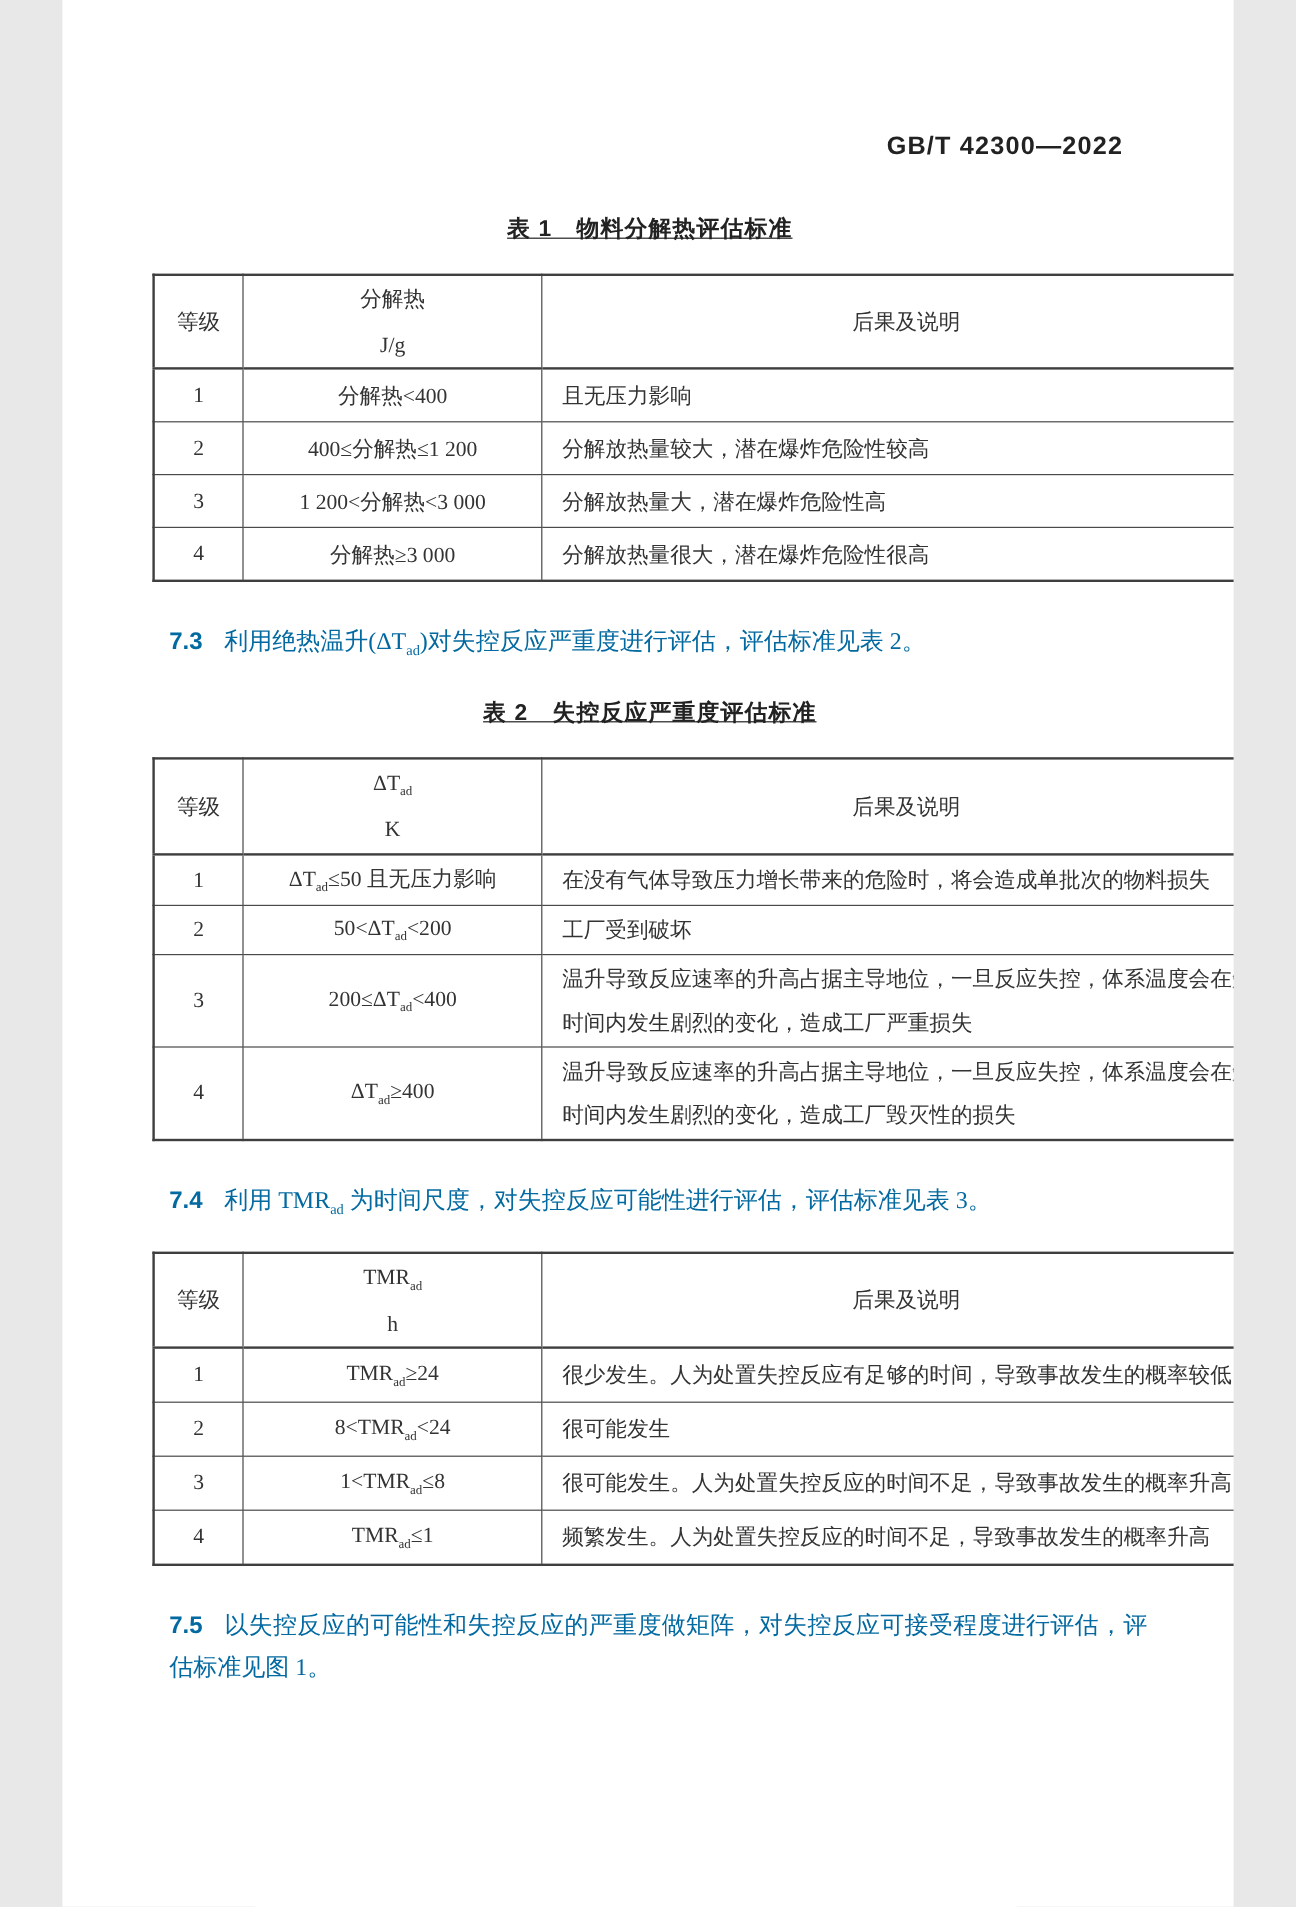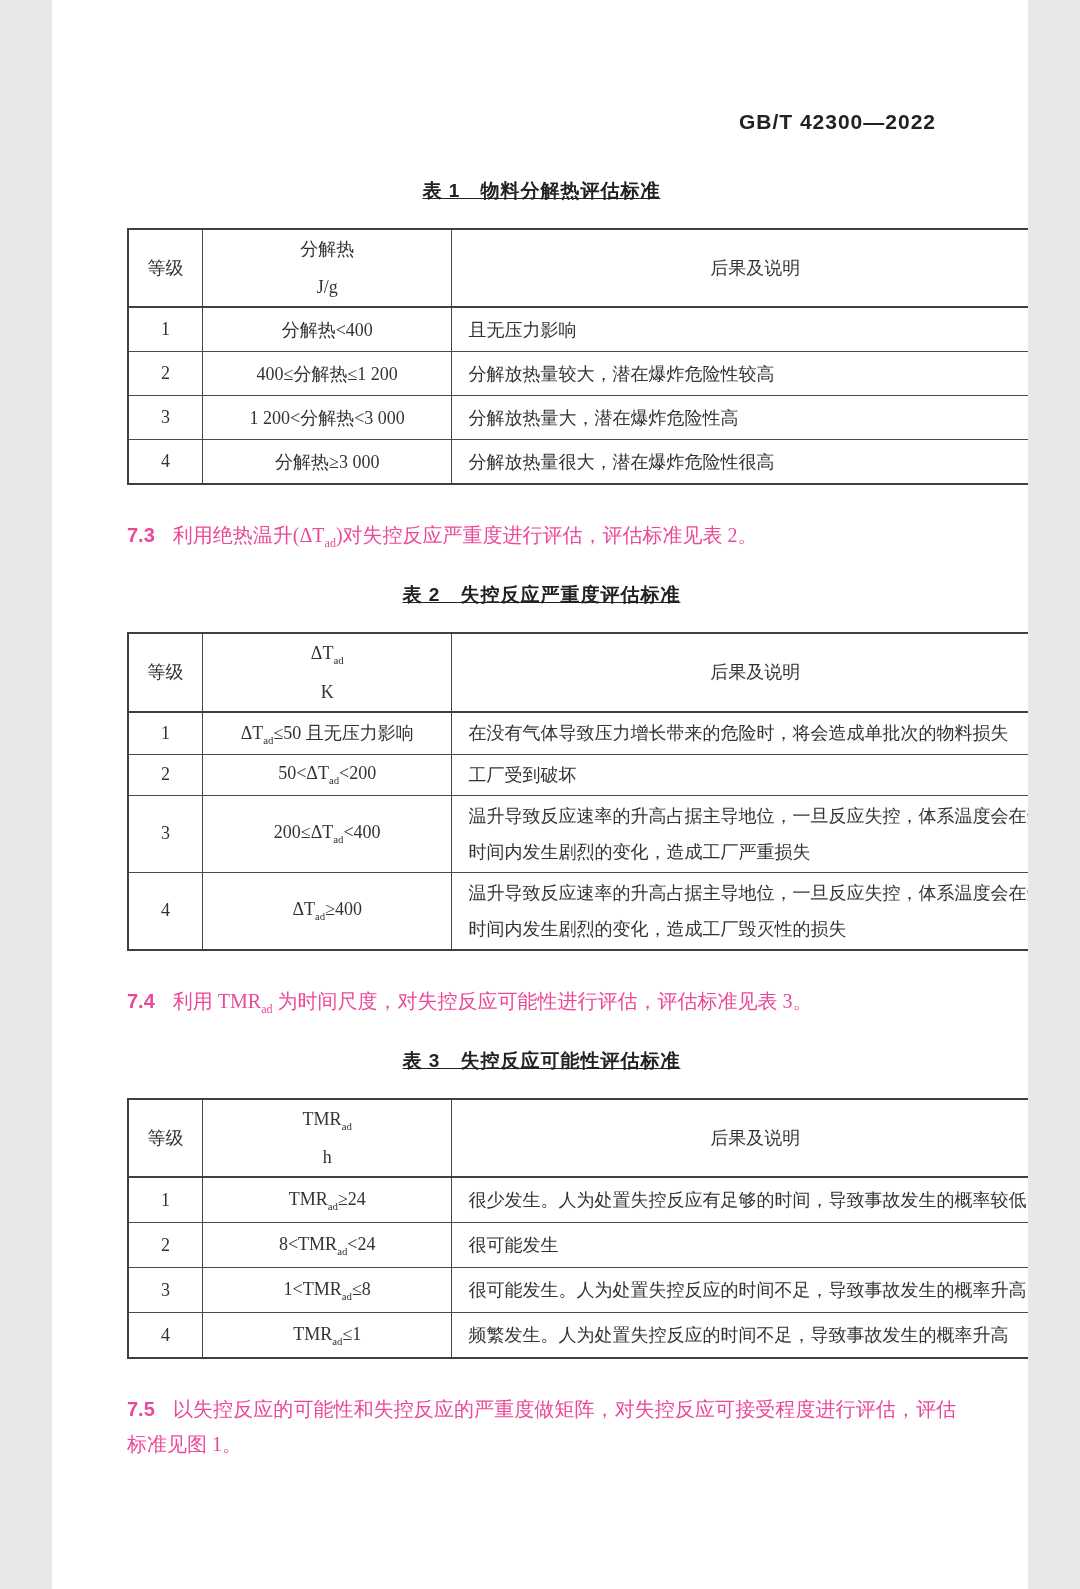--- a/index.html
+++ b/index.html
@@ -70,24 +70,24 @@
   table.t2 thead th { height:66px;border-radius:32px; }
   table.t2 tbody tr:nth-child(1) td { height:37px; }
   table.t2 tbody tr:nth-child(2) td { height:33px; }
   table.t2 tbody tr:nth-child(3) td { height:72px; }
   table.t2 tbody tr:nth-child(4) td { height:72px; }
 
   table.t3 thead th { height:68px; }
   table.t3 tbody td { height:40px; }
 
   .clause {
-    margin:33px 0 0 0;
+    margin:33px 0 0 14px;
     font-size:20px;
     line-height:1.75;
-    color:#ec4899;
+    color:#0369a1;
     text-align:justify;
   }
   .clause-num {
     font-family:"Liberation Sans","DejaVu Sans",sans-serif;
     font-weight:bold;
     margin-right:18px;
   }
 </style>
 </head>
 <body>
@@ -180,21 +180,20 @@
           <td class="col-crit">ΔT<sub>ad</sub>≥400</td>
           <td class="col-desc">温升导致反应速率的升高占据主导地位，一旦反应失控，体系温度会在短时间内发生剧烈的变化，造成工厂毁灭性的损失</td>
         </tr>
       </tbody>
     </table>
 
     <p class="clause">
       <span class="clause-num">7.4</span><span>利用 TMR<sub>ad</sub> 为时间尺度，对失控反应可能性进行评估，评估标准见表 3。</span>
     </p>
 
-    <div class="table-title tt3">表 3　失控反应可能性评估标准</div>
     <table class="gb-table t3">
       <colgroup>
           <col class="c1">
           <col class="c2">
           <col class="c3">
         </colgroup>
       <thead>
         <tr>
           <th class="hdr-cell">等级</th>
           <th class="hdr-cell">

